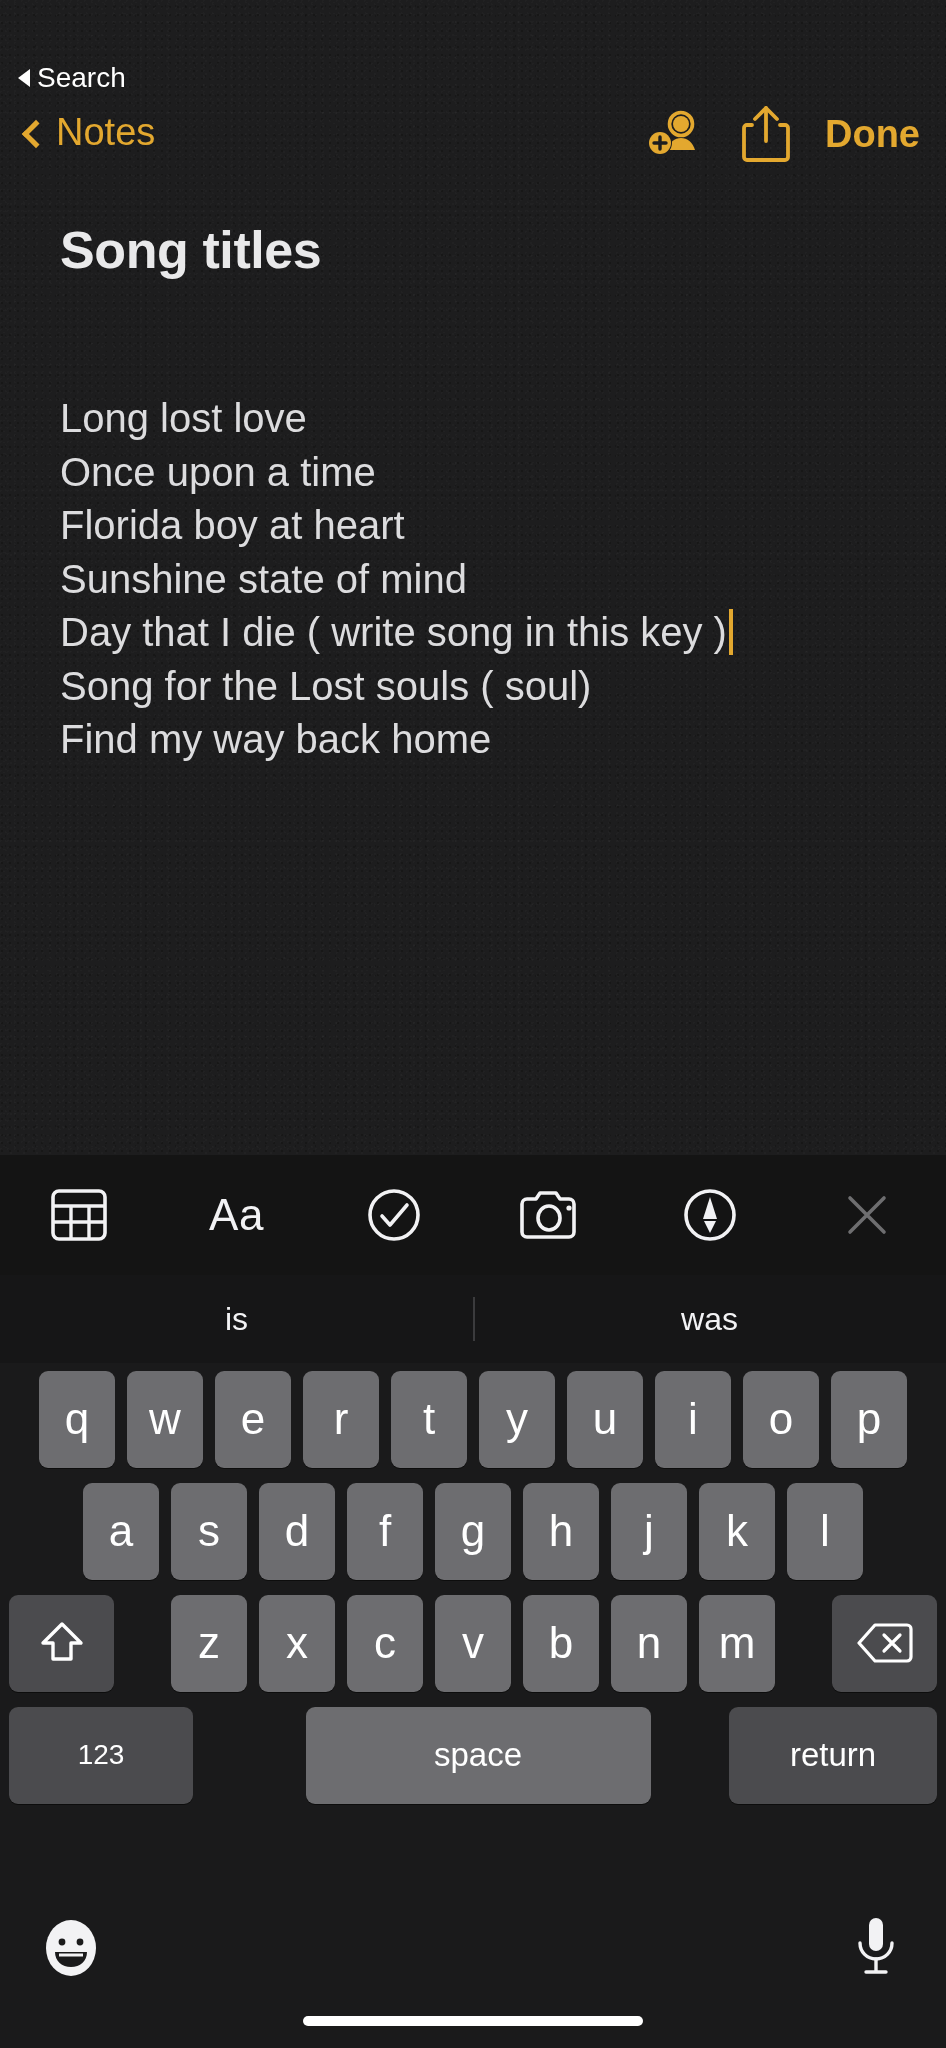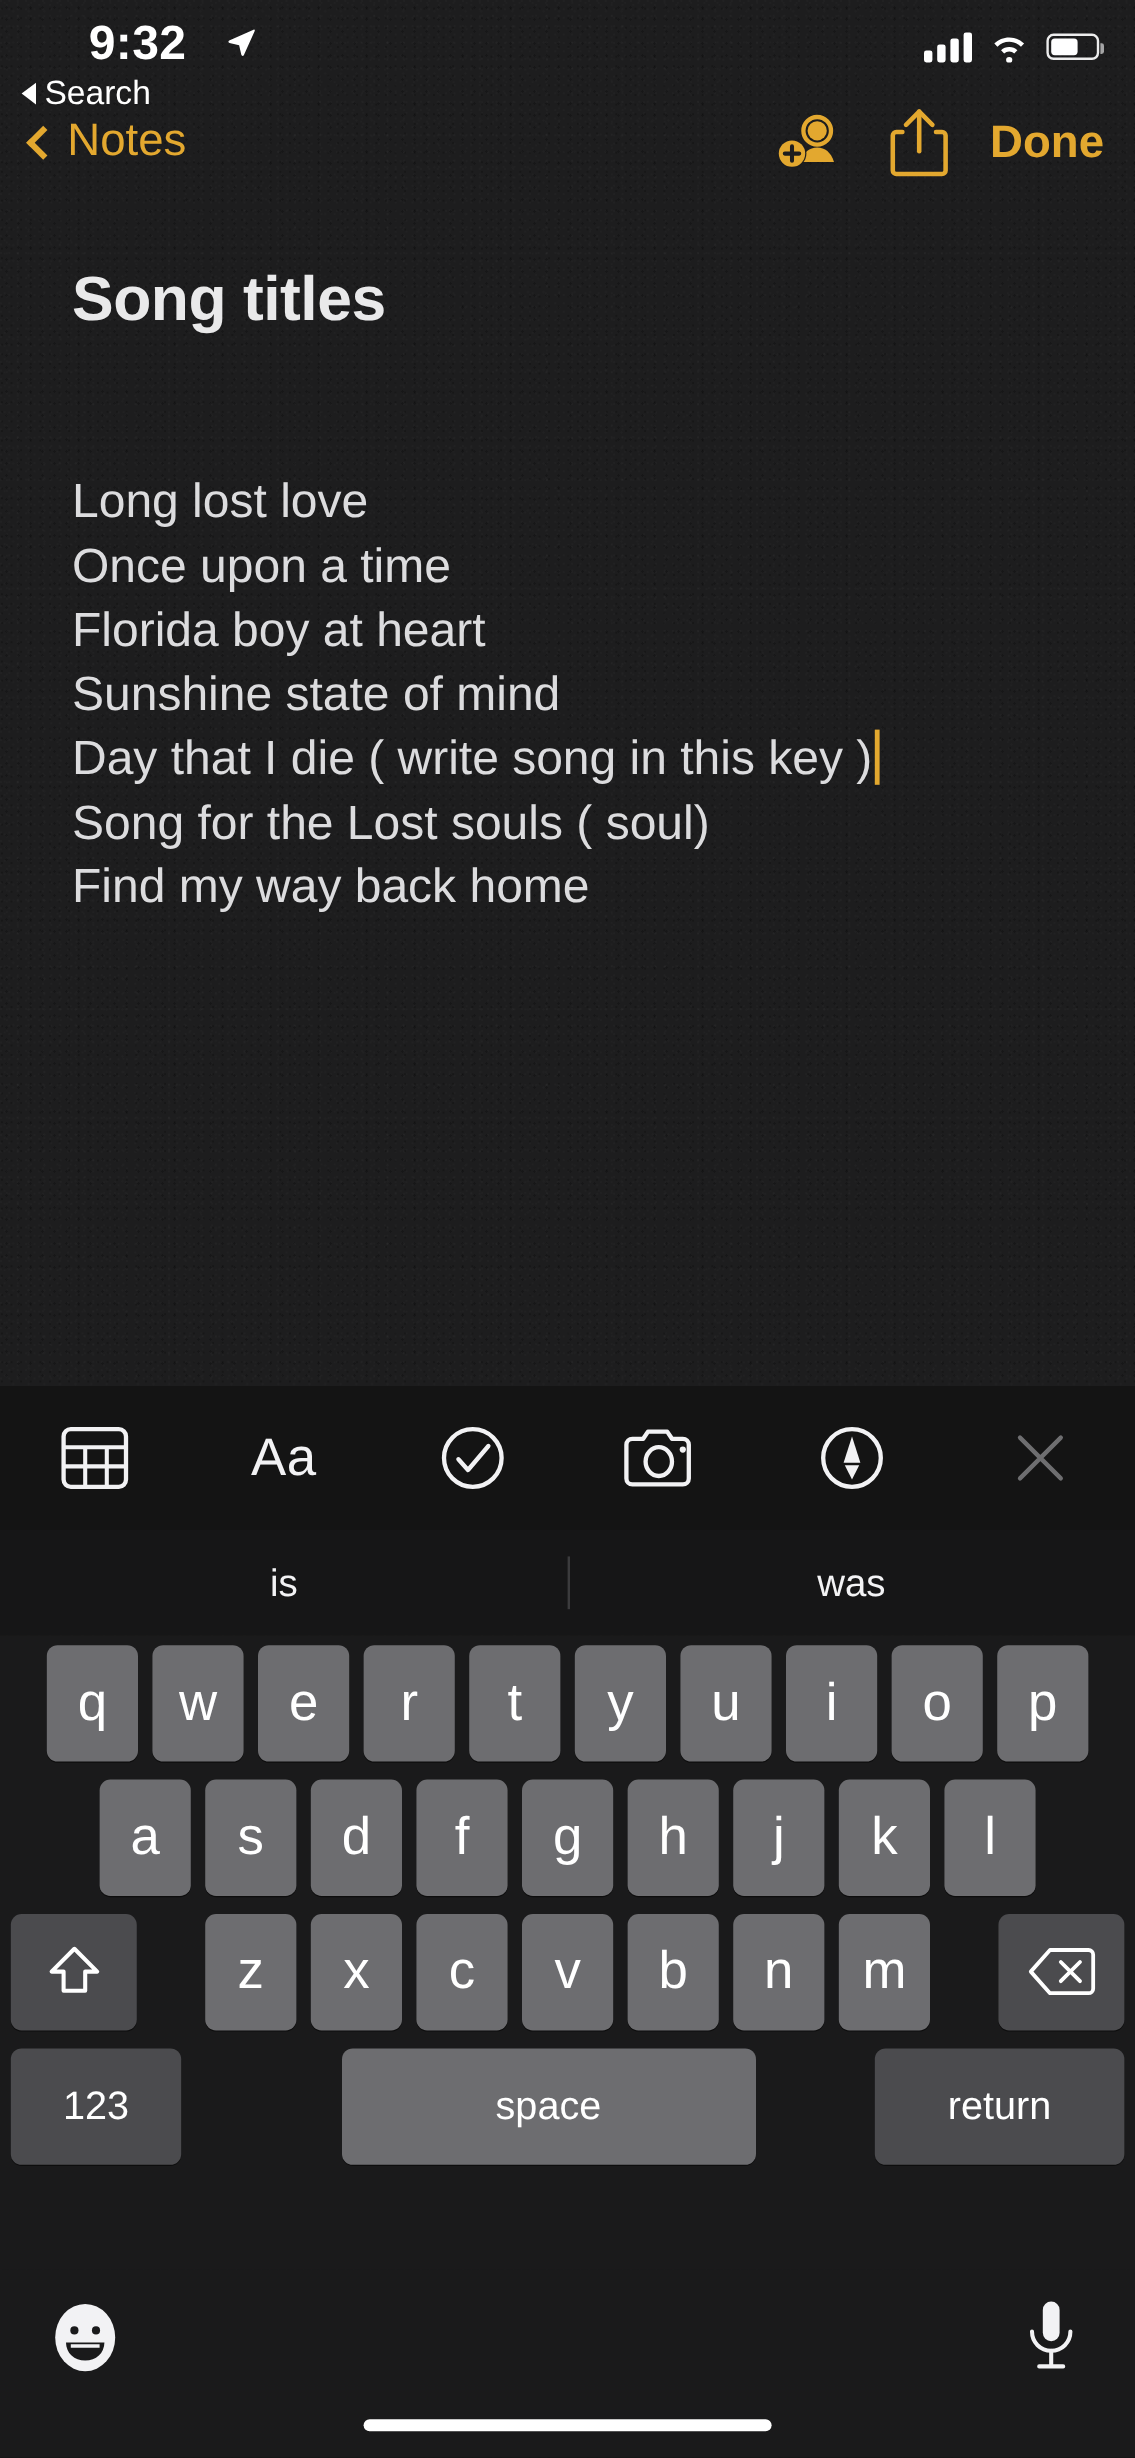--- a/index.html
+++ b/index.html
@@ -66,21 +66,21 @@
   }
   .tri-left {
     width:0;height:0;
     border-top:9px solid transparent;
     border-bottom:9px solid transparent;
     border-right:12px solid #fff;
   }
 
   
   #nav-bar {
-    position:absolute; top:82px; left:0; width:946px; height:82px;
+    position:absolute; top:97px; left:0; width:946px; height:82px;
   }
   #back-notes {
     position:absolute; left:26px; top:14px;
     display:flex; align-items:center; gap:10px;
     color:#e3a82f; font-size:38px; font-weight:400;
   }
   .chev-left {
     width:20px; height:20px;
     border-left:5px solid #e3a82f; border-bottom:5px solid #e3a82f;
     transform:rotate(45deg); margin-top:2px;
@@ -152,21 +152,21 @@
     background:#6d6d70; border-radius:9px;
     color:#fff; font-size:44px;
     display:flex; align-items:center; justify-content:center;
     height:97px; box-shadow:0 1px 0 rgba(0,0,0,.5);
     font-weight:400;
   }
   .key.letter { width:76px; }
   .key.mod { background:#4b4b4e; }
   .key.shift  { width:105px; }
   .key.bksp   { width:105px; }
-  .key.num    { width:142px; font-size:33px; }
+  .key.num    { width:184px; font-size:28px; }
   .key.space  { width:345px; font-size:33px;margin-left:34px; }
   .key.ret    { width:208px; font-size:33px; }
   #row-asdf { padding:0 38px; }
   #row-zxcv { justify-content:space-between; padding:0 9px; }
   #row-zxcv .mid { display:flex; gap:12px; }
   #row-bottom { justify-content:space-between; padding:0 9px; }
 
   
   #kb-bottom {
     position:absolute; left:0; top:1891px; width:946px; height:157px;
@@ -178,44 +178,20 @@
     position:absolute; left:50%; transform:translateX(-50%);
     bottom:22px; width:340px; height:10px;
     background:#fff; border-radius:5px;
   }
 </style>
 </head>
 <body>
 
 <div id="screen">
 
-  <div id="status-bar">
-    <div class="status-time">9:32</div>
-
-    <svg class="loc-arrow" viewBox="0 0 24 24">
-      <path d="M21.5 2.5 2.8 10.9c-.9.4-.8 1.7.2 1.9l7.4 1.7 1.7 7.4c.2 1 1.5 1.1 1.9.2L22.4 3.5c.3-.7-.3-1.3-.9-1z" fill="#fff"></path>
-    </svg>
-
-    <div class="status-right">
-      <div class="sig-bars">
-        <i></i>
-          <i></i>
-          <i></i>
-          <i></i>
-      </div>
-      <svg width="34" height="26" viewBox="0 0 34 26">
-        <path d="M17 21.5a2.6 2.6 0 1 0 0 5.2 2.6 2.6 0 0 0 0-5.2z" fill="#fff"></path>
-        <path d="M17 13.2c-2.6 0-5 1-6.8 2.7l2.6 2.7A6.2 6.2 0 0 1 17 16.9c1.6 0 3.1.6 4.2 1.7l2.6-2.7A9.6 9.6 0 0 0 17 13.2z" fill="#fff"></path>
-        <path d="M17 5.2c-4.8 0-9.2 1.9-12.4 5l2.6 2.7A14 14 0 0 1 17 8.8c3.8 0 7.3 1.5 9.8 4.1l2.6-2.7A17.5 17.5 0 0 0 17 5.2z" fill="#fff"></path>
-      </svg>
-      <div class="batt">
-        <div class="batt-fill" style="width:62%"></div>
-      </div>
-    </div>
-  </div>
 
   <div id="back-to-search">
     <span class="tri-left"></span>
     <span>Search</span>
   </div>
 
   <div id="nav-bar">
 
     <div id="back-notes">
       <span class="chev-left"></span>

